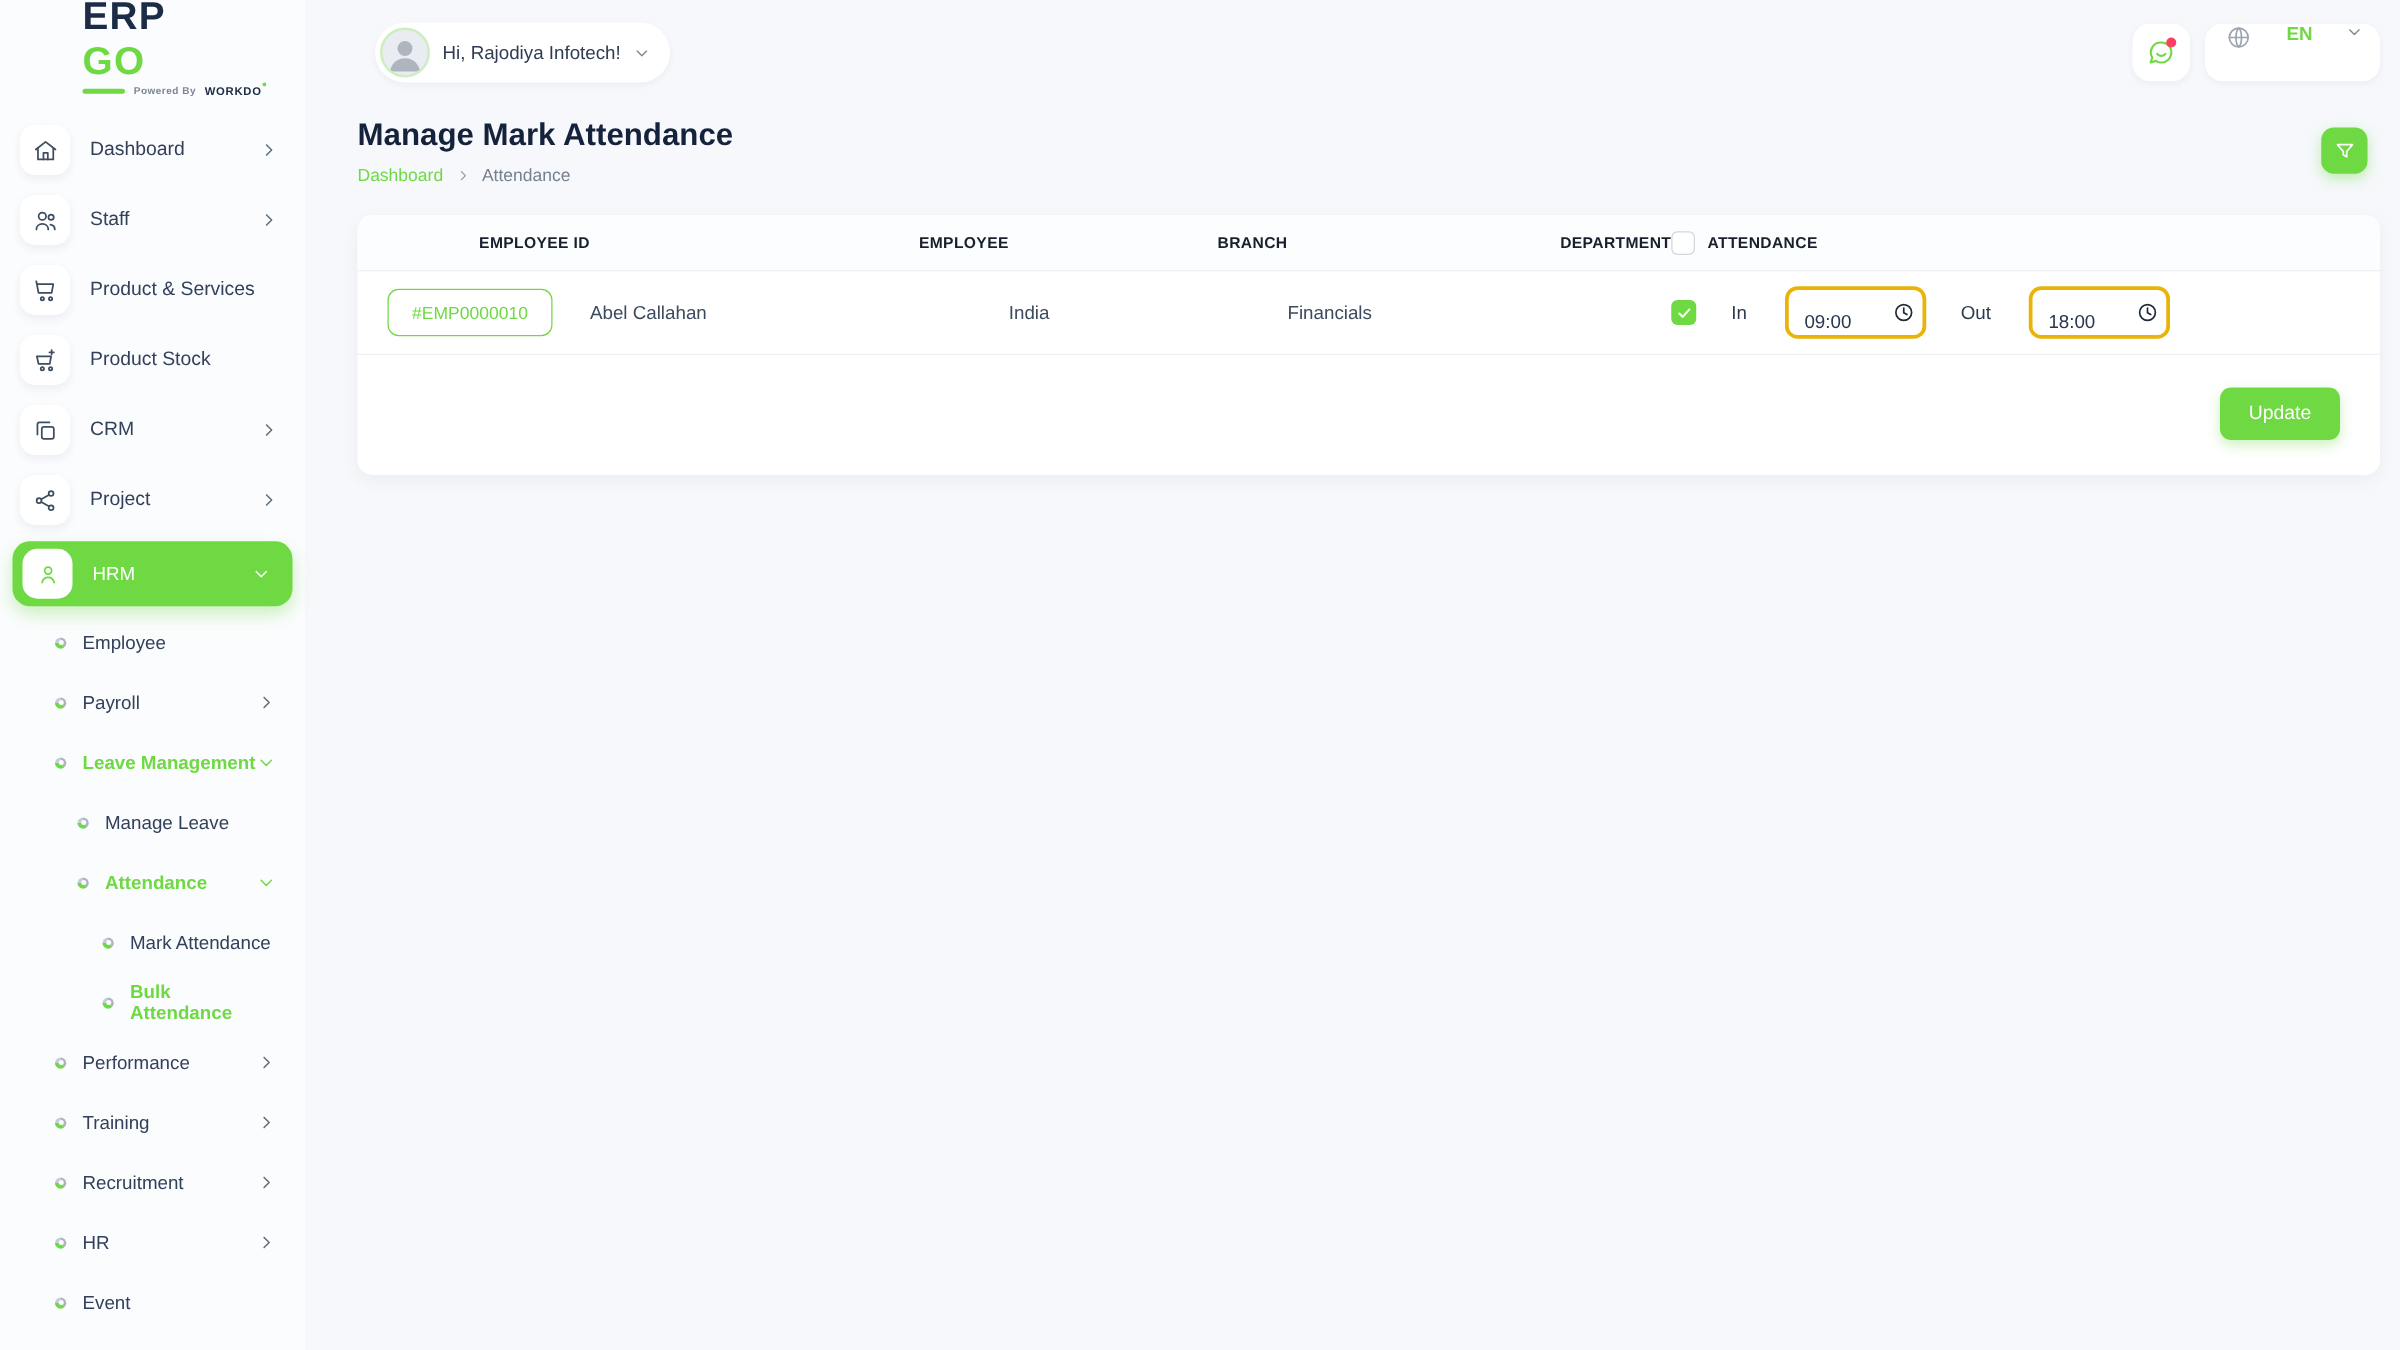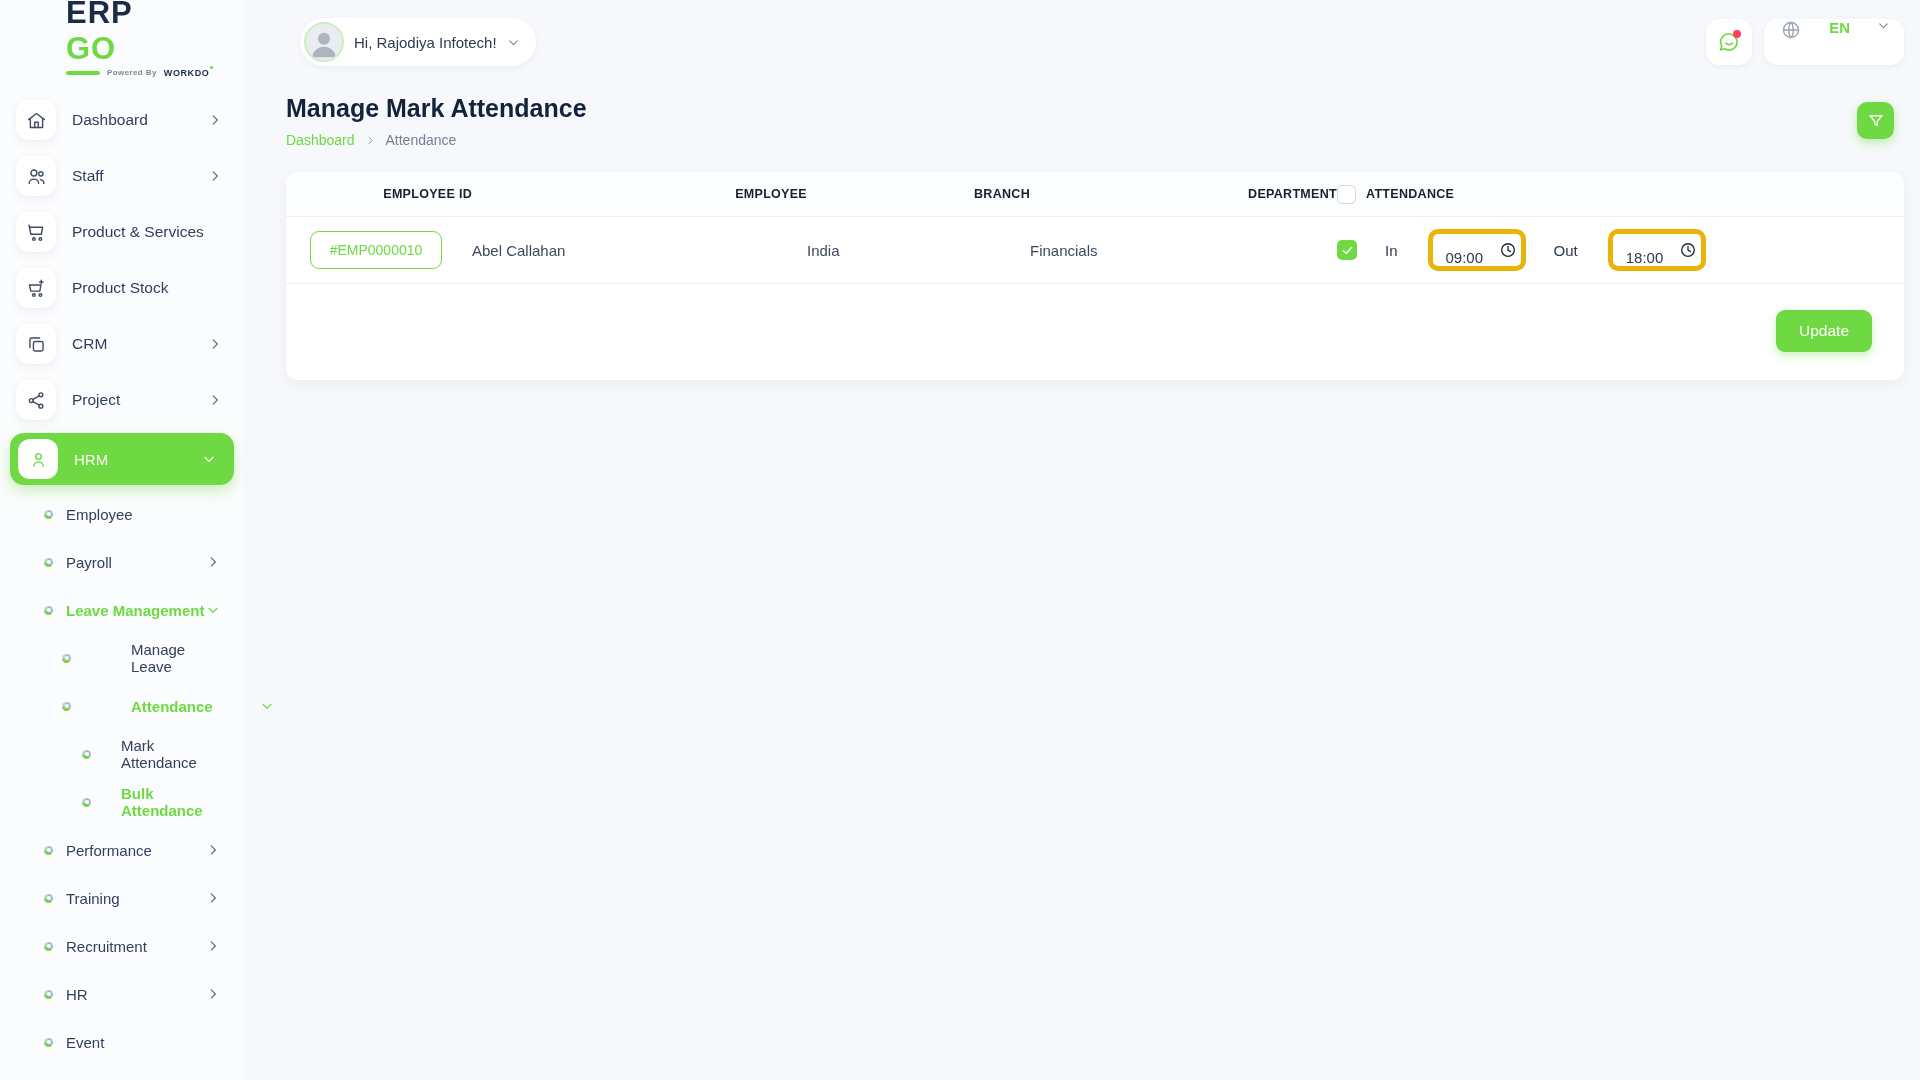--- a/index.html
+++ b/index.html
@@ -53,22 +53,22 @@
   }
   .nav-pill .icon-box { box-shadow:none; }
   .nav-pill .icon-box svg { stroke:#6fd943; }
   .nav-pill .nav-label { color:#ffffff; font-weight:400; font-size:15px; }
   .nav-pill .chev svg { stroke:#ffffff; }
 
   .sub-item {
     display:flex; align-items:center; height:48px; padding:0 24px 0 44px;
     cursor:pointer;
   }
-  .sub-item.s2 { padding-left:62px;gap:47px; }
-  .sub-item.s3 { padding-left:82px;gap:17px; }
+  .sub-item.s2 { padding-left:62px; }
+  .sub-item.s3 { padding-left:82px; }
   .bullet {
     width:9px; height:9px; border-radius:50%; position:relative; flex:0 0 auto;
     background:conic-gradient(#aab6c2 0 40%, #6fd943 40% 75%, #c4cdd7 75% 100%);
   }
   .bullet::after { content:""; position:absolute; inset:2.5px; border-radius:50%; background:#fbfcfe; }
   .sub-label { margin-left:13px; font-size:15px; color:#33405a; flex:1 1 auto; }
   .sub-item.active .sub-label { color:#6fd943; font-weight:700; }
   .sub-item.active .chev svg { stroke:#6fd943; }
 
   
@@ -141,21 +141,21 @@
 
   .att-cell { display:flex; align-items:center; gap:14px; }
   .checkbox {
     width:20px; height:20px; border-radius:5px; background:#6fd943; border:none;
     display:flex; align-items:center; justify-content:center; cursor:pointer; flex:0 0 auto;
   }
   .checkbox.unchecked { background:#ffffff; border:1.5px solid #cfd6de; width:19px; height:19px; }
   .inout-label { font-size:15px; color:#2d3a4e; margin-left:14px; }
   .time-wrap { position:relative; margin-left:16px; }
   .time-input {
-    width:98px; height:42px; border:5px solid #eab308; border-radius:10px;
+    width:113px; height:42px; border:3px solid #eab308; border-radius:10px;
     font-family:"Liberation Sans", sans-serif; font-size:15px; color:#2b3950;
     padding:15px 30px 0 13px; background:#ffffff; outline:none;
   }
   .clock-ic { position:absolute; right:9px; top:12px; pointer-events:none; }
 
   .card-footer { display:flex; justify-content:flex-end; padding:26px 32px 28px; }
   .update-btn {
     background:#6fd943; color:#ffffff; border:none; border-radius:9px;
     font-family:"Liberation Sans", sans-serif; font-size:15.5px;
     padding:12px 23px; cursor:pointer; box-shadow:0 4px 10px rgba(111,217,67,.35);

